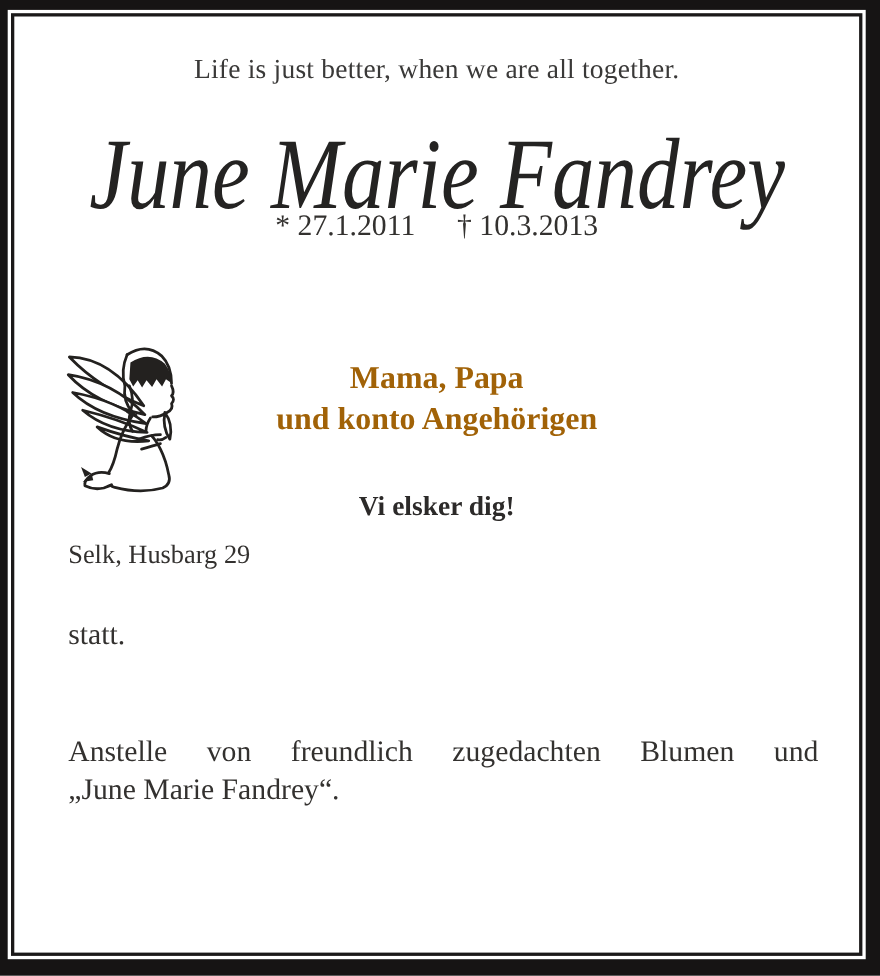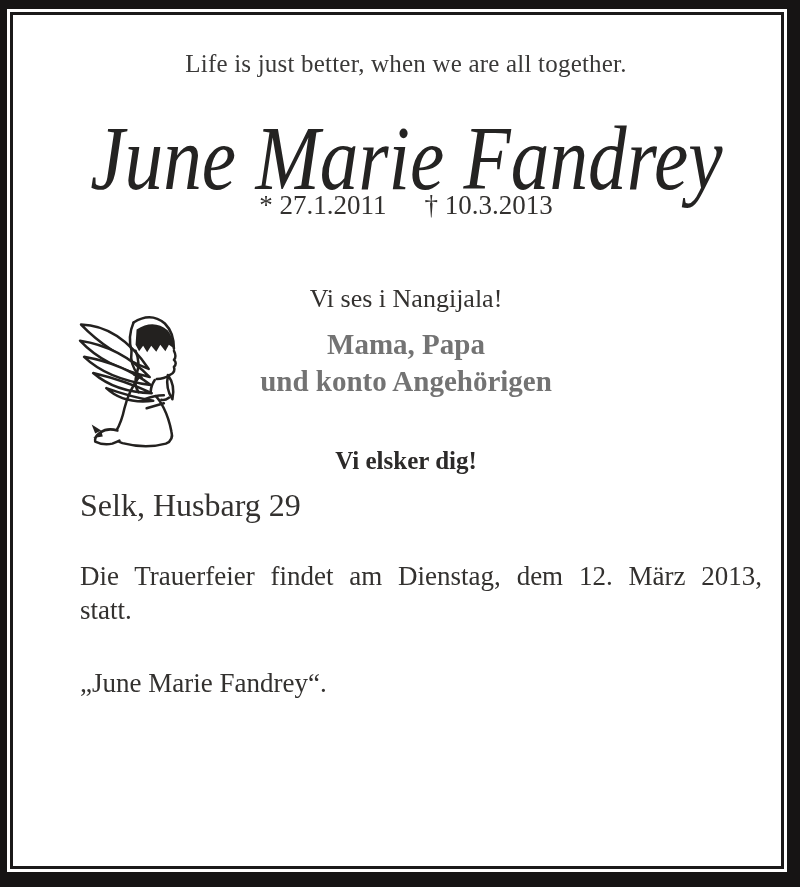--- a/index.html
+++ b/index.html
@@ -14,21 +14,21 @@
     position:absolute;
     left:7px;top:9px;right:13px;bottom:15px;
     background:#ffffff;
   }
   .frame{
     position:absolute;
     inset:3px;
     border:3px solid #1b1919;
     pointer-events:none;
   }
-  .abs{position:absolute;padding-left:18px;}
+  .abs{position:absolute;}
   .center{left:0;right:0;text-align:center;}
 
   .epigraph{
     top:40px;
     font-size:25px;
     line-height:30px;
     color:#3a3938;
     letter-spacing:.2px;
   }
   .name{
@@ -56,32 +56,32 @@
     top:275px;
     font-size:26px;
     line-height:30px;
     color:#33312f;
   }
   .mourners{
     top:317px;
     font-size:29px;
     line-height:37px;
     font-weight:bold;
-    color:#737373;
+    color:#a16207;
   }
   .closing{
     top:435px;
     font-size:25px;
     line-height:34px;
     font-weight:bold;
     color:#2c2a29;
   }
   .address{
     top:479px;left:55px;
-    font-size:32px;
+    font-size:24px;
     line-height:34px;
     color:#33312f;
   }
   .para{
     left:55px;width:682px;
     font-size:27px;
     line-height:33.5px;
     color:#33312f;
   }
   .para-service{top:551px;}
@@ -130,32 +130,31 @@
         <path d="M142 214 Q162 208 176 204"></path>
         <path fill="#ffffff" d="M184 148 Q199 168 193 196 Q179 175 184 148 Z"></path>
         <path d="M186 193 Q178 199 171 197"></path>
         <path fill="#ffffff" d="M84 258 Q64 252 50 262 Q38 270 40 280 Q56 288 74 284 Q84 280 88 278"></path>
         <path fill="#23211f" stroke="none" d="M52 258 L33 246 L40 264 Z"></path>
         <path fill="#23211f" stroke="none" d="M52 258 L36 273 L55 270 Z"></path>
       </g>
     </svg>
   </div>
 
-  <div class="abs center farewell">Vi ses i Nangijala!</div>
 
   <div class="abs center mourners">
     <div>Mama, Papa</div>
     <div>und konto Angehörigen</div>
   </div>
 
   <div class="abs center closing">Vi elsker dig!</div>
 
   <div class="abs address">Selk, Husbarg 29</div>
 
   <div class="abs para para-service">
-    <div class="pline">Die Trauerfeier findet am Dienstag, dem 12. März 2013,</div>
     <div class="pline-last">statt.</div>
   </div>
 
   <div class="abs para para-donation">
+    <div class="pline">Anstelle von freundlich zugedachten Blumen und</div>
     <div class="pline-last">„June Marie Fandrey“.</div>
   </div>
 </div>
 
 </body></html>

